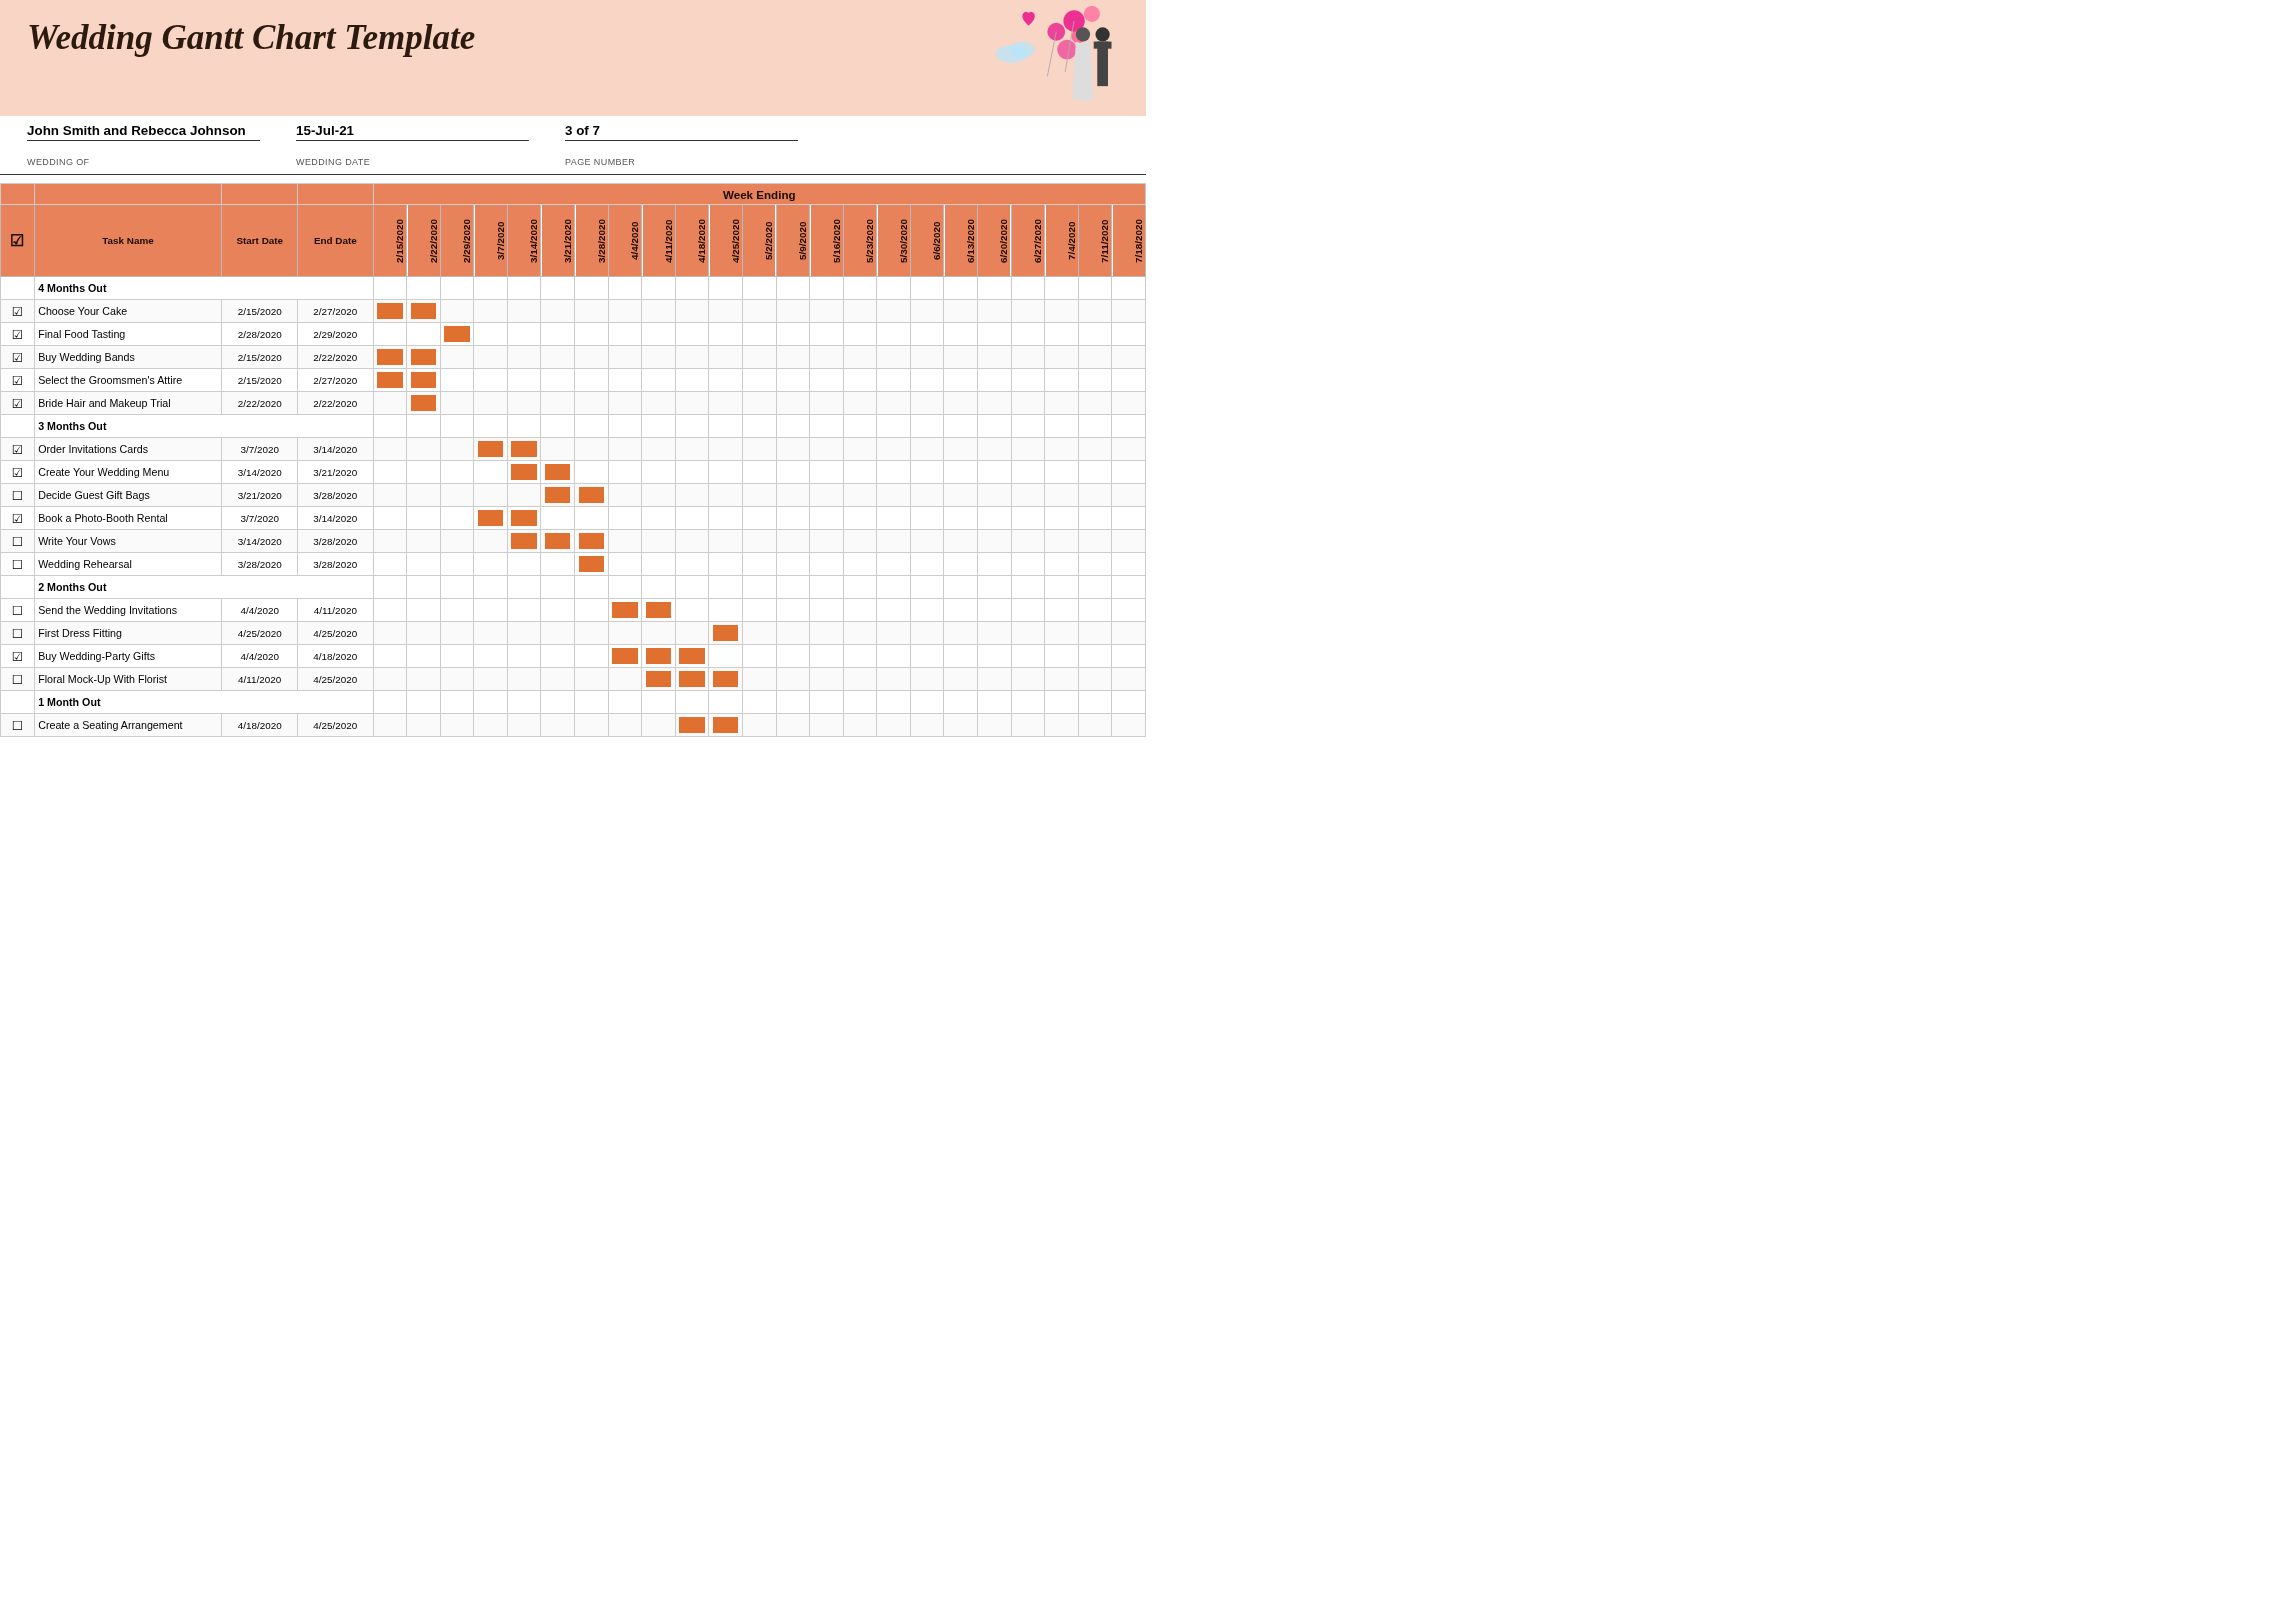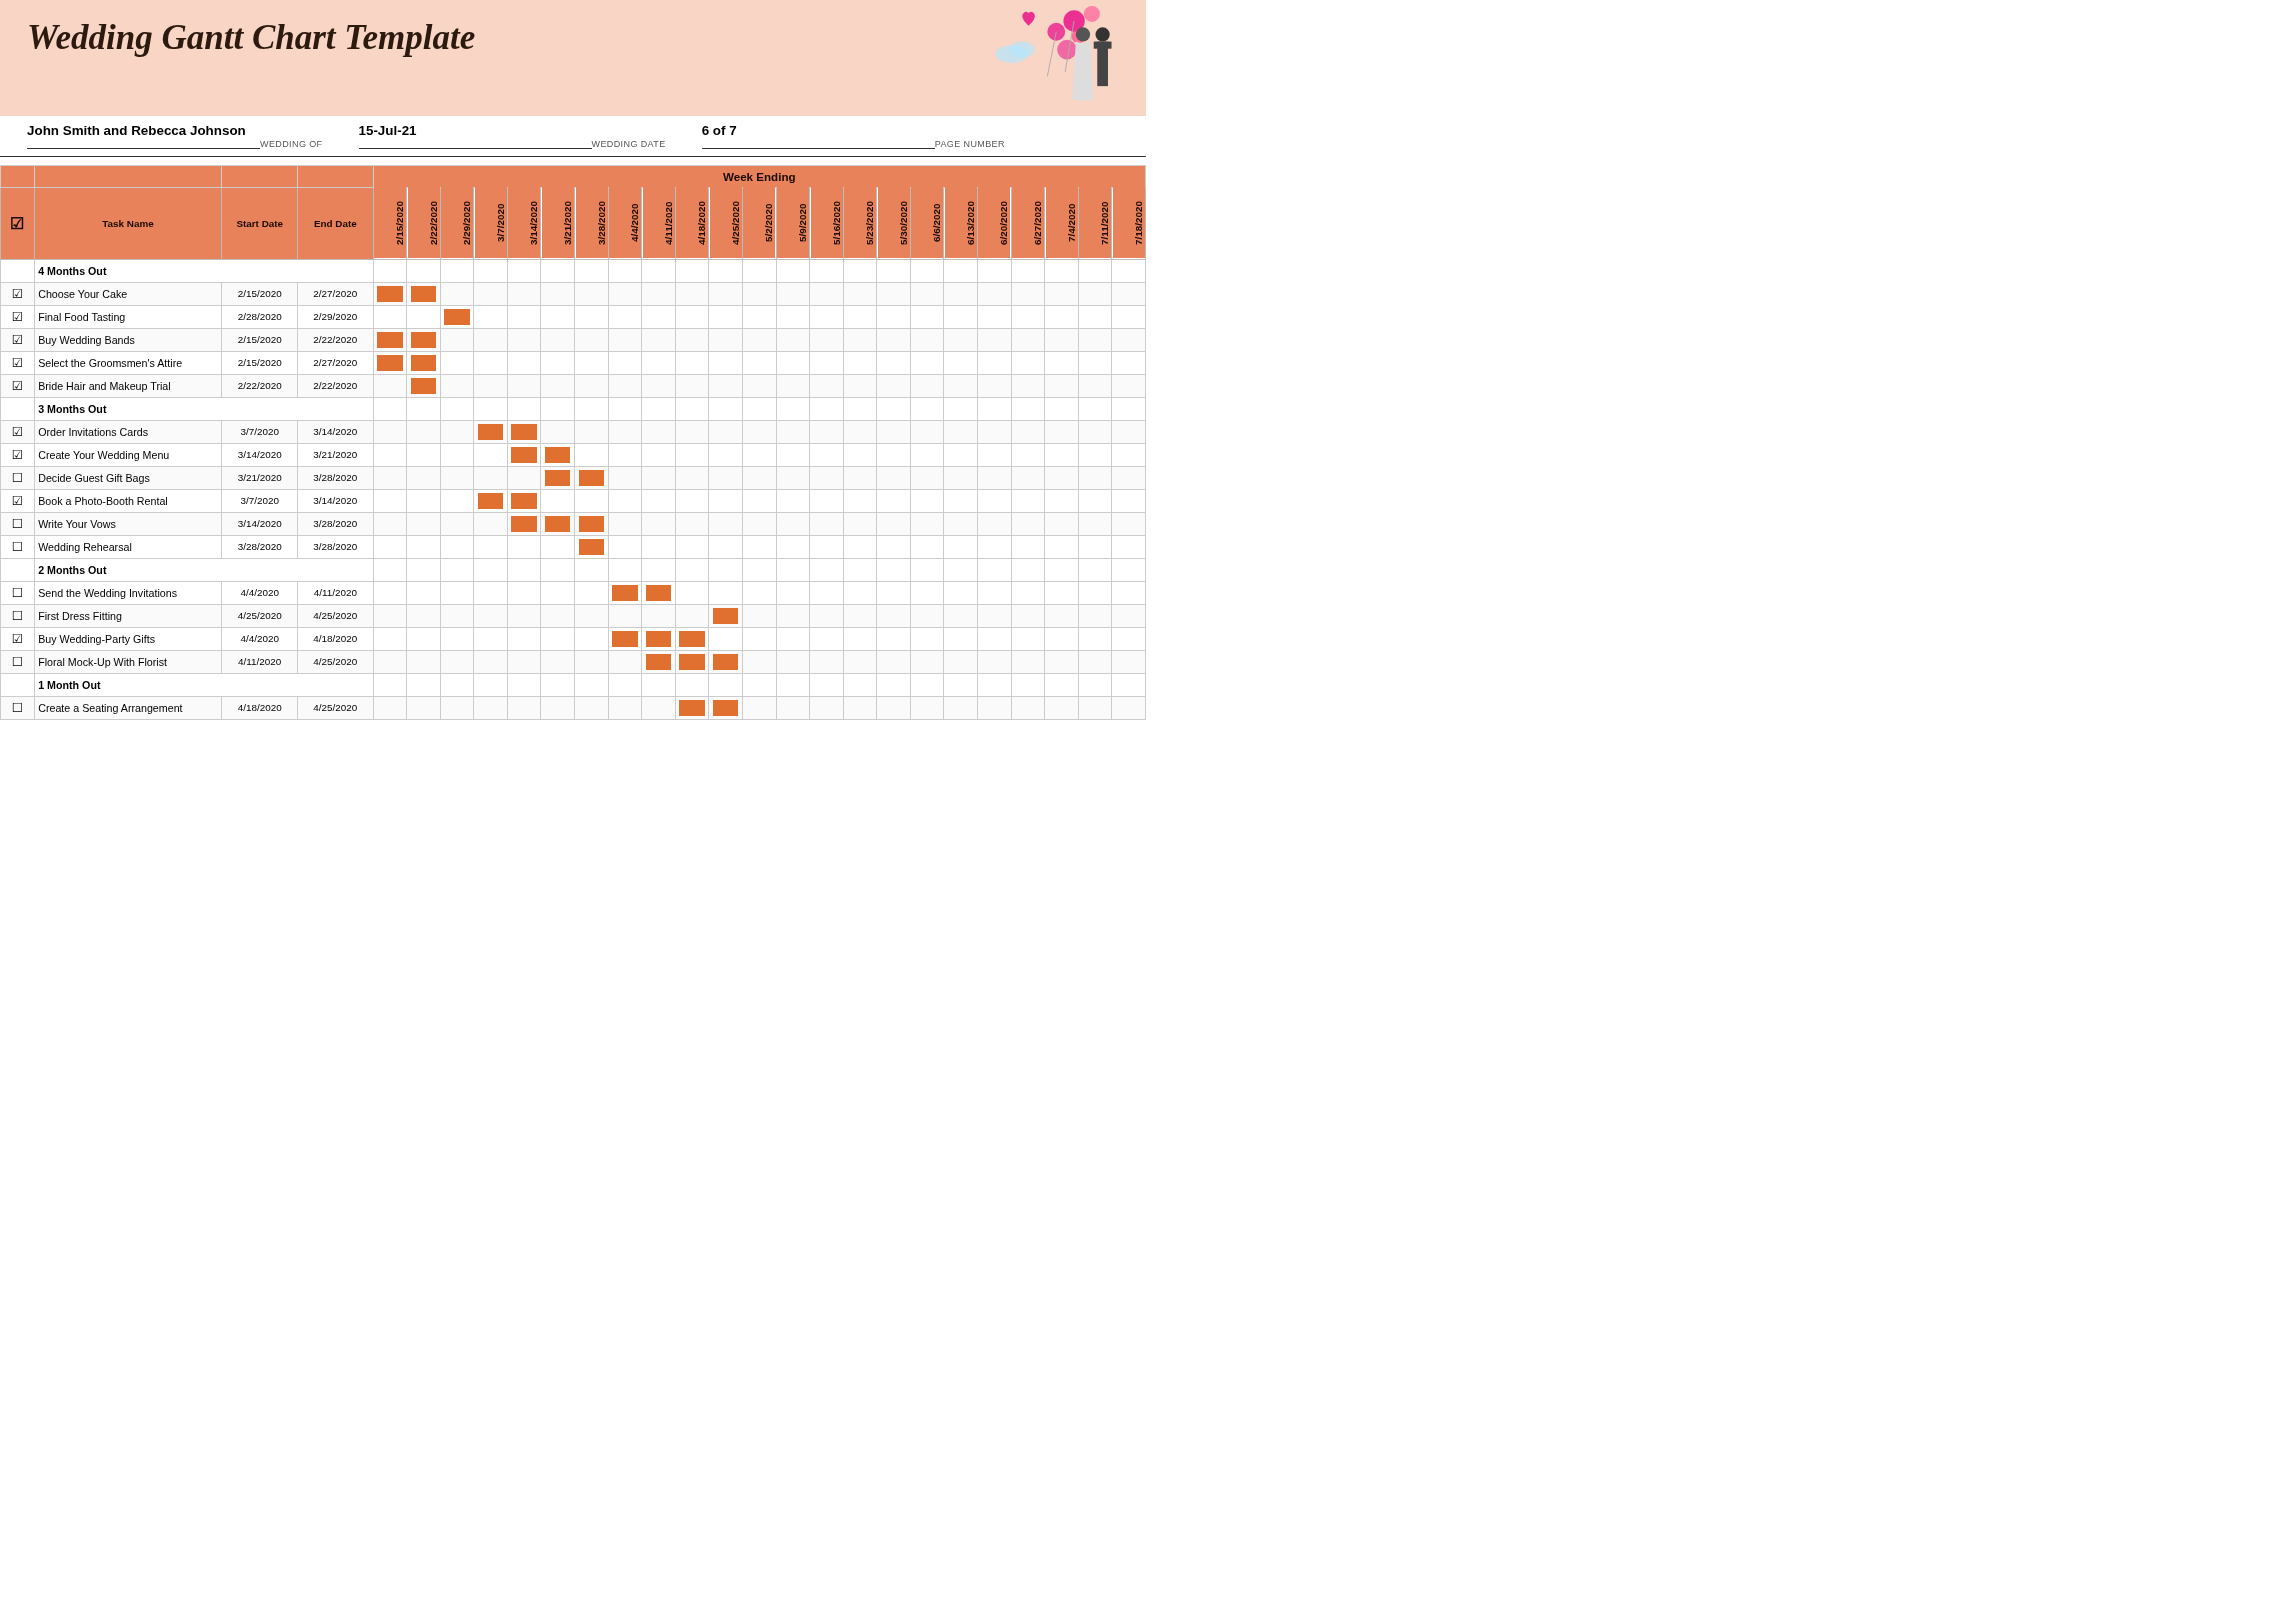--- a/index.html
+++ b/index.html
@@ -31,21 +31,21 @@
     }
     .meta-section {
       padding: 7.2px 27px;
       display: flex;
       align-items: flex-end;
       gap: 0;
       border-bottom: 1.8px solid #333;
     }
     .meta-field {
       display: flex;
-      flex-direction: row;
+      flex-direction: column;
     }
     .meta-value {
       font-weight: bold;
       font-size: 13.4px;
       border-bottom: 1.8px solid #333;
       padding-bottom: 1.8px;
       min-width: 233px;
     }
     .meta-label {
       font-size: 9px;
@@ -211,21 +211,21 @@
     <span class="meta-value">John Smith and Rebecca Johnson</span>
     <span class="meta-label">WEDDING OF</span>
   </div>
   <div class="meta-divider"></div>
   <div class="meta-field meta-date">
     <span class="meta-value">15-Jul-21</span>
     <span class="meta-label">WEDDING DATE</span>
   </div>
   <div class="meta-divider"></div>
   <div class="meta-field meta-page">
-    <span class="meta-value">6 of 7</span>
+    <span class="meta-value">3 of 7</span>
     <span class="meta-label">PAGE NUMBER</span>
   </div>
 </div>
 
 <div class="gantt-wrapper">
   <table id="gantt-table">
     <thead>
       <tr class="week-ending-row">
         <th class="col-check"></th>
         <th class="col-task"></th>

